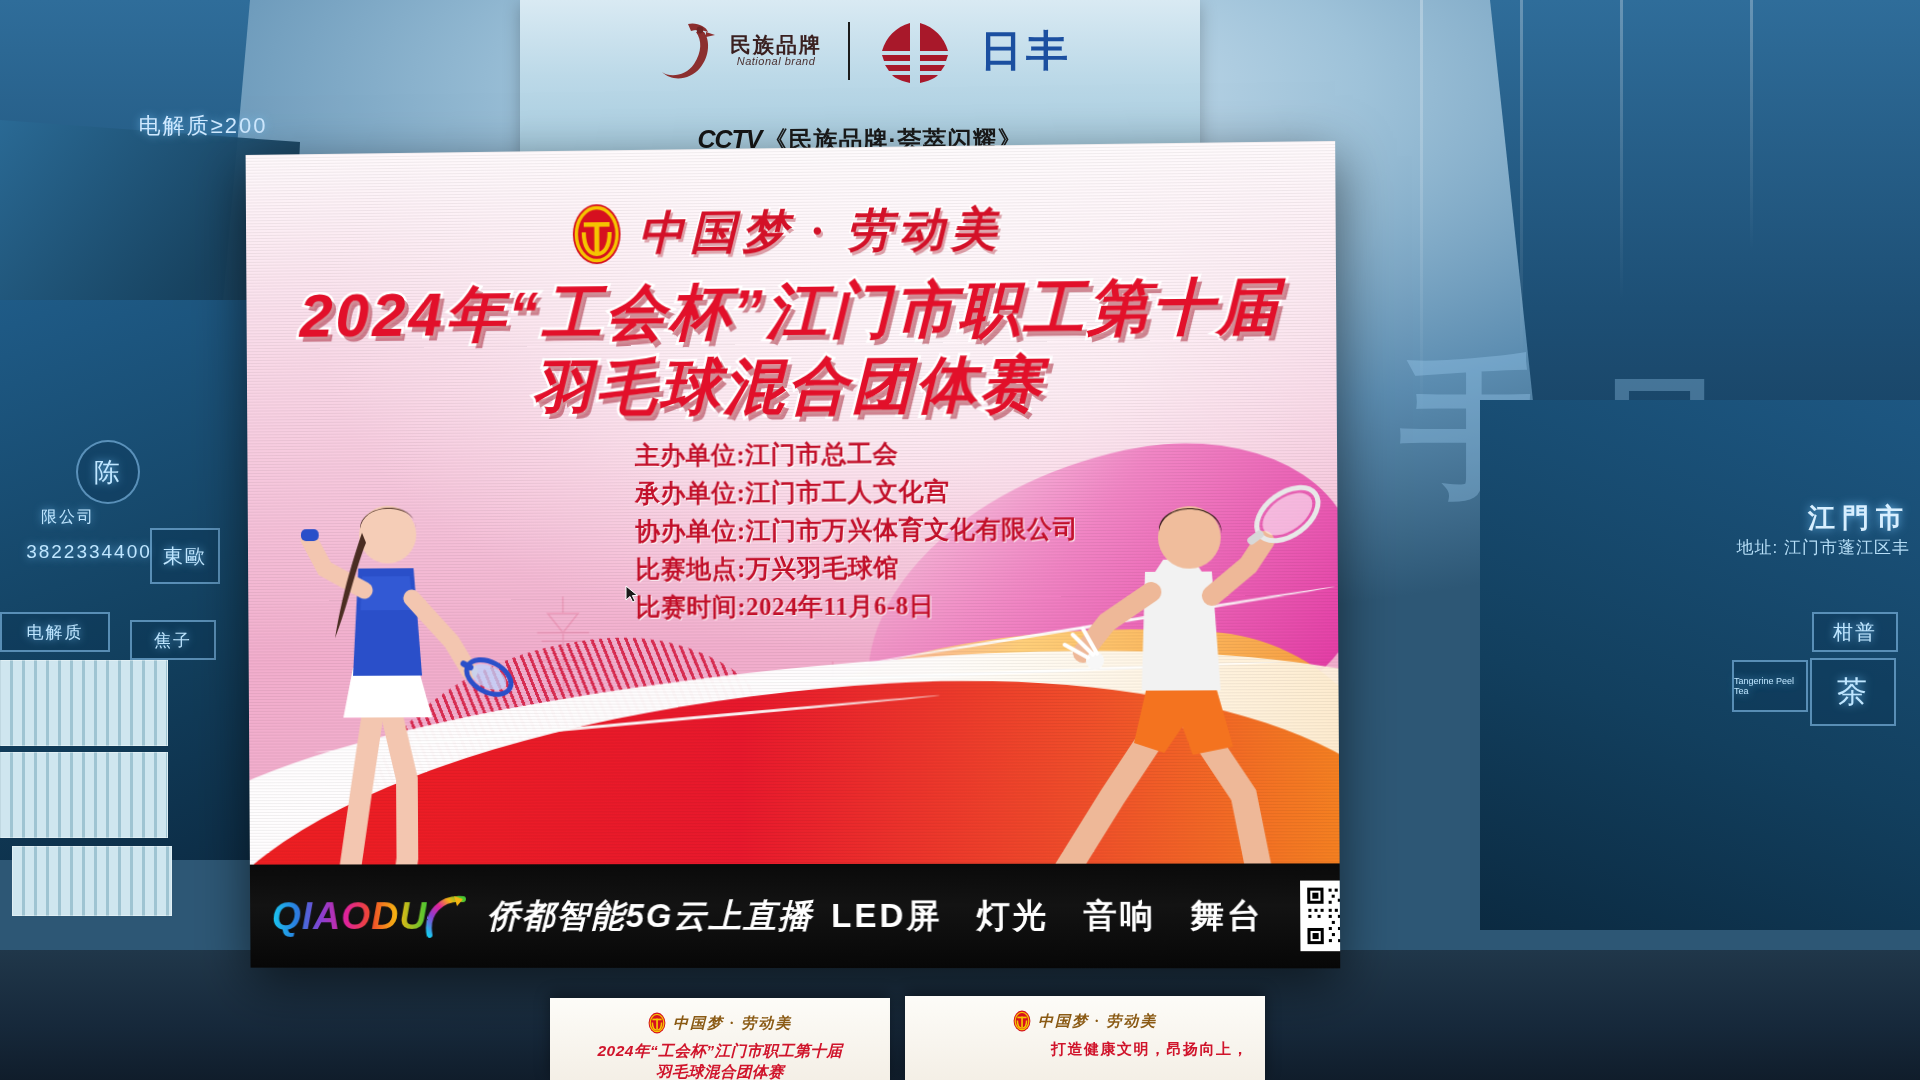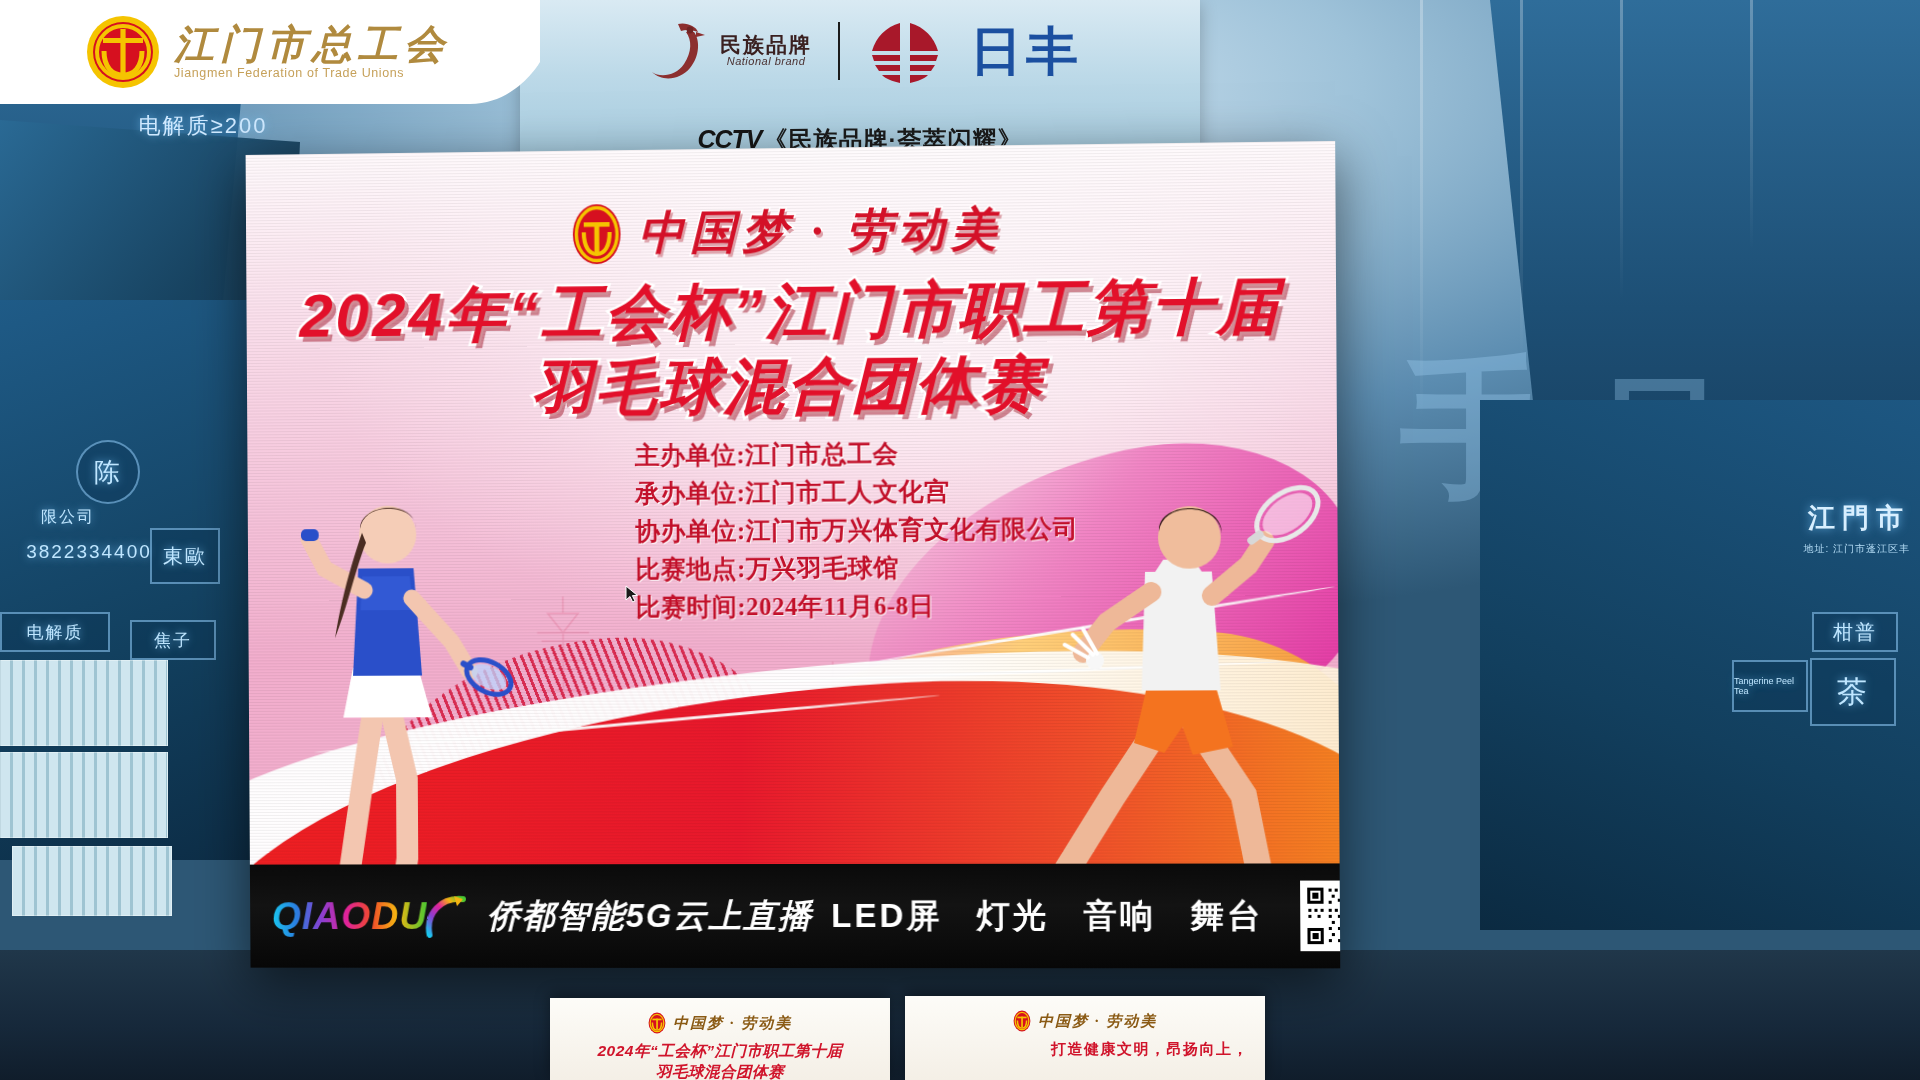--- a/index.html
+++ b/index.html
@@ -91,21 +91,21 @@
     background:linear-gradient(180deg,#d9eaf3 0%, #bcd9e8 45%, #a3cade 100%);
     display:flex; flex-direction:column; align-items:center; justify-content:center; gap:16px;
     box-shadow:0 4px 16px rgba(0,0,0,.25);
   }
   .cctv-row { display:flex; align-items:center; gap:26px; }
   .nb-wrap { display:flex; align-items:center; gap:8px; }
   .nb-txt { display:flex; flex-direction:column; align-items:center; line-height:1.05; }
   .nb-cn { font-size:21px; font-weight:700; color:#3a2020; letter-spacing:2px; }
   .nb-en { font-size:11px; color:#4a3030; font-style:italic; letter-spacing:.5px; }
   .v-div { width:2px; height:58px; background:#1b1b1b; }
-  .rf-cn { font-size:52px; font-weight:800; color:#1b4fa0; letter-spacing:4px; line-height:1;
+  .rf-cn { font-size:42px; font-weight:800; color:#1b4fa0; letter-spacing:4px; line-height:1;
            font-family:"Liberation Sans",sans-serif; }
   .cctv-line { display:flex; align-items:baseline; gap:2px; margin-top:20px; }
   .cctv-mark { font-size:25px; font-weight:800; color:#151515; letter-spacing:-1px; font-style:italic; }
   .cctv-sub { font-size:24px; font-weight:700; color:#1a1a1a; letter-spacing:1px; }
 
   
   .led-frame {
     position:absolute; left:243px; top:148px; width:1090px; height:820px; z-index:30;
     transform:perspective(1700px) rotateY(-1.6deg) rotateZ(-0.35deg);
     box-shadow:0 16px 50px rgba(0,0,0,.55);
@@ -262,21 +262,21 @@
     font-size:15.5px; color:#d0142b; letter-spacing:.5px; line-height:1.35; white-space:nowrap;
   }
   .sd-t2 {
     font-family:Liberation Sans, sans-serif; font-weight:800;
     font-size:15px; color:#d0142b; letter-spacing:1.5px; line-height:1.3; white-space:nowrap;text-align:right;
   }
 
   
   .rsign { position:absolute; right:10px; z-index:22; color:#d8efff; text-align:center; }
   .rsign .l1 { font-size:27px; letter-spacing:7px; font-weight:700; text-shadow:0 0 10px rgba(120,200,255,.9); }
-  .rsign .l2 { font-size:10px; letter-spacing:1px; margin-top:6px; color:#b6def7; }
+  .rsign .l2 { font-size:17px; letter-spacing:1px; color:#b6def7; }
 
   
   .cursor { position:absolute; z-index:90; width:14px; height:18px; }
 </style>
 </head>
 <body>
 
 <div id="stage">
 
   <div class="venue">
@@ -580,35 +580,18 @@
         <ellipse cx="9" cy="11" rx="6.8" ry="8.6" fill="none" stroke="#f5c400" stroke-width="1.3"></ellipse>
         <rect x="4.4" y="6.6" width="9.2" height="1.7" fill="#f5c400"></rect>
         <rect x="8.2" y="6.6" width="1.7" height="10.4" fill="#f5c400"></rect>
         <path d="M4.4,10.4 C4.4,15.4 6.2,18 9,18 C11.8,18 13.6,15.4 13.6,10.4" fill="none" stroke="#f5c400" stroke-width="1.5"></path>
       </svg>
       <div class="sd-head-txt">中国梦 · 劳动美</div>
     </div>
     <div class="sd-t2">打造健康文明，昂扬向上，</div>
   </div>
 
-  <div class="logo-plate">
-    <div class="logo-plate-inner">
-      <svg class="acftu-mark" viewBox="0 0 74 74">
-        <circle cx="37" cy="37" r="36" fill="#f5c400"></circle>
-        <circle cx="37" cy="37" r="30" fill="#d6101f"></circle>
-        <circle cx="37" cy="37" r="26" fill="none" stroke="#f5c400" stroke-width="4"></circle>
-        <circle cx="37" cy="37" r="19" fill="#d6101f"></circle>
-        <rect x="17" y="23" width="40" height="5" fill="#f5c400"></rect>
-        <rect x="34.4" y="14" width="5.2" height="46" fill="#f5c400"></rect>
-        <path d="M18,36 C18,52 26,60 37,60 C48,60 56,52 56,36" fill="none" stroke="#f5c400" stroke-width="5"></path>
-      </svg>
-      <div class="mark-txt">
-        <div class="mark-cn">江门市总工会</div>
-        <div class="mark-en">Jiangmen Federation of Trade Unions</div>
-      </div>
-    </div>
-  </div>
 
   <svg class="cursor" style="left:625px;top:585px" viewBox="0 0 14 18">
     <path d="M1,1 L1,15 L5,11.5 L7.6,17 L10,16 L7.4,10.6 L12.4,10.4 Z" fill="#1a1a1a" stroke="#ffffff" stroke-width="1"></path>
   </svg>
 
 </div>
 
 </body></html>

